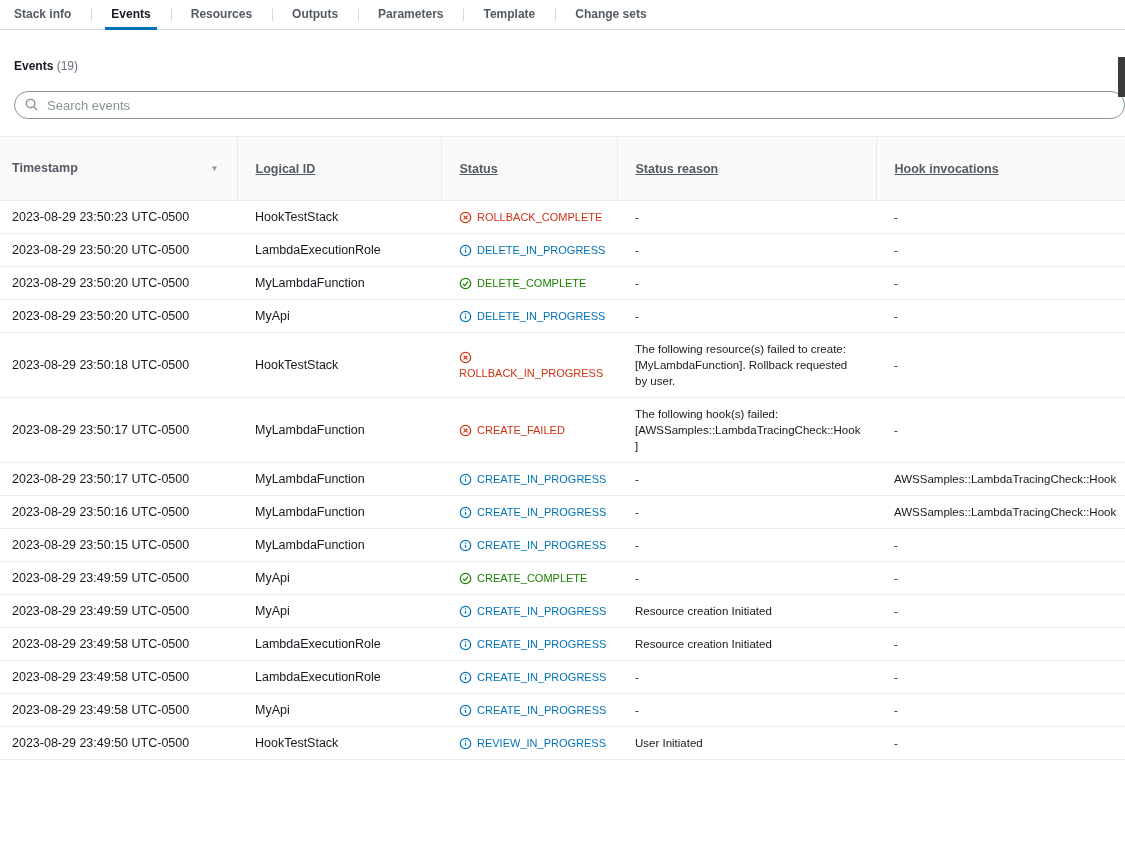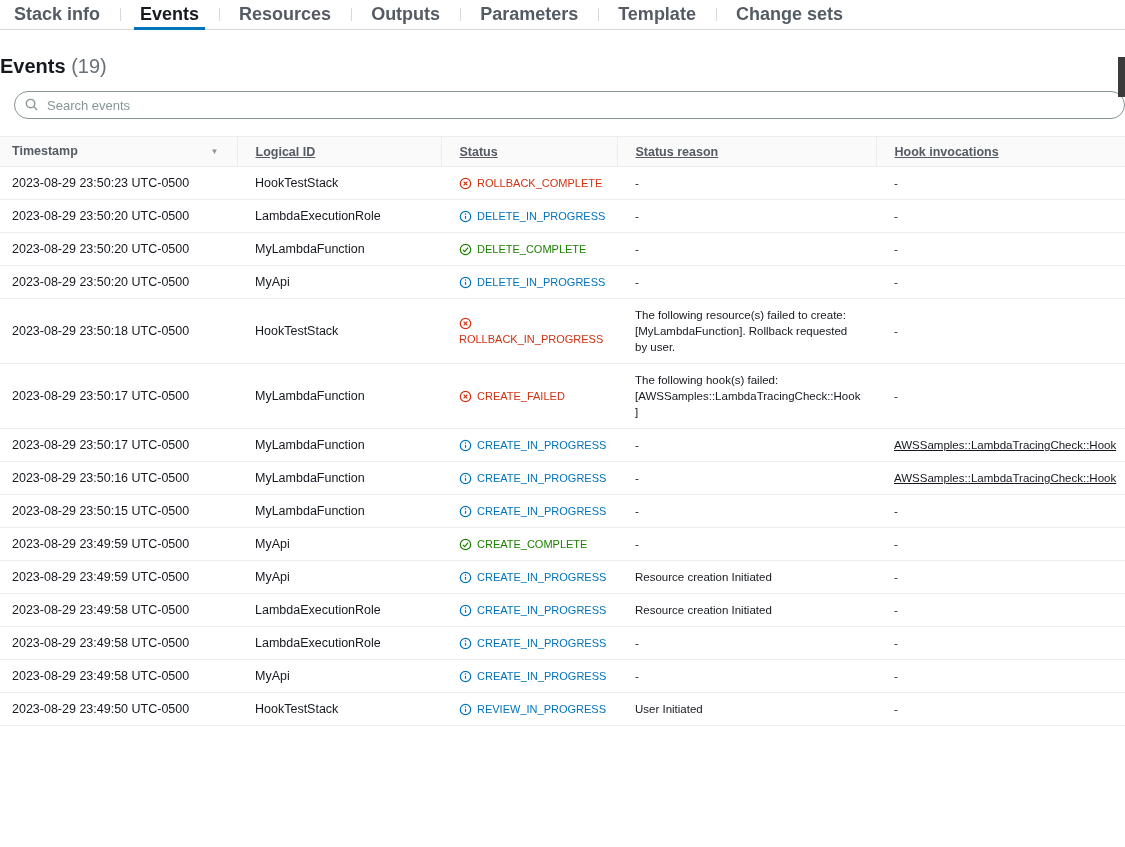--- a/index.html
+++ b/index.html
@@ -8,53 +8,53 @@
     font-family: "Liberation Sans", sans-serif;
     background: #ffffff;
     color: #16191f;
     overflow: hidden;
     position: relative;
   }
 
   
   .tab-bar { display: flex; height: 30px; border-bottom: 1px solid #d5dbdb; align-items: stretch; }
   .tab {
-    position: relative; padding: 0 20px; font-size: 18px; font-weight: 700;
+    position: relative; padding: 0 20px; font-size: 12px; font-weight: 700;
     color: #545b64; line-height: 29px; cursor: pointer; white-space: nowrap;
   }
   .tab:first-child { padding-left: 14px; }
   .tab + .tab::before {
     content: ""; position: absolute; left: 0; top: 8px; width: 1px; height: 13px; background: #d5dbdb;
   }
   .tab.active { color: #16191f; }
   .tab.active::after {
     content: ""; position: absolute; left: 14px; right: 14px; bottom: -1px; height: 3px;
     background: var(--accent, #0073bb);
   }
 
   
-  .panel-title { margin: 26px 0 14px; font-size: 20px; line-height: 21px; font-weight: 700; color: #16191f; }
+  .panel-title { margin: 26px 14px 14px; font-size: 12px; line-height: 21px; font-weight: 700; color: #16191f; }
   .panel-title .count { color: #687078; font-weight: 400; }
 
   
   .search-wrap { position: relative; margin: 0 0 17px 14px; }
   .search-input {
     width: 100%; height: 28px; border: 1px solid #879596; border-radius: 14px;
     padding: 0 10px 0 32px; font-size: 13px; font-family: inherit; color: #16191f; outline: none;
     background: #fff;
   }
   .search-input::placeholder { color: #879596; }
   .search-icon { position: absolute; left: 10px; top: 6px; width: 15px; height: 15px; color: #879596; }
   .search-icon svg { display: block; width: 15px; height: 15px; }
 
   
   table { width: 1125px; table-layout: fixed; border-collapse: collapse; }
   th {
     background: #fafafa; border-top: 1px solid #eaeded; border-bottom: 1px solid #eaeded;
-    text-align: left; font-size: 12.5px; font-weight: 700; color: #545b64; padding: 7px 18px;
+    text-align: left; font-size: 12.5px; font-weight: 700; color: #545b64; padding: 24px 18px;
     white-space: nowrap;
   }
   th:first-child { padding-left: 12px; }
   th:not(:first-child) { border-left: 1px solid #eaeded; text-decoration: underline; }
   .sort { float: right; font-size: 8px; color: #879596; line-height: 15px; }
 
   td {
     border-bottom: 1px solid #eaeded; padding: 8px 18px; font-size: 12.5px; line-height: 16px;
     vertical-align: middle; color: #16191f;
   }
@@ -63,21 +63,21 @@
   .status-cell { padding-right: 4px; }
   .status { font-size: 11px; overflow-wrap: anywhere; margin-top: 27px; }
   .status-error   { color: var(--error, #d13212); }
   .status-success { color: var(--success, #1d8102); }
   .status-info    { color: var(--info, #0073bb); }
   .status .icon { display: inline-block; width: 13px; height: 13px; vertical-align: -3px; margin-right: 5px; }
   .status .icon svg { display: block; width: 13px; height: 13px; }
 
   .reason-cell { font-size: 11.5px; padding-right: 14px; overflow-wrap: break-word; }
   .hook-cell { padding-right: 0; font-size: 11.5px; }
-  .hook-link { color: #16191f; text-decoration: underline; white-space: nowrap; cursor: pointer; }
+  .hook-link { color: #16191f; white-space: nowrap; cursor: pointer; }
 
   .scroll-thumb { position: absolute; top: 57px; right: 0; width: 7px; height: 40px; background: #3b3b3b; }
 </style>
 </head>
 <body>
 
 <div class="tab-bar">
     <div class="tab">Stack info</div>
     <div class="tab active">Events</div>
     <div class="tab">Resources</div>

